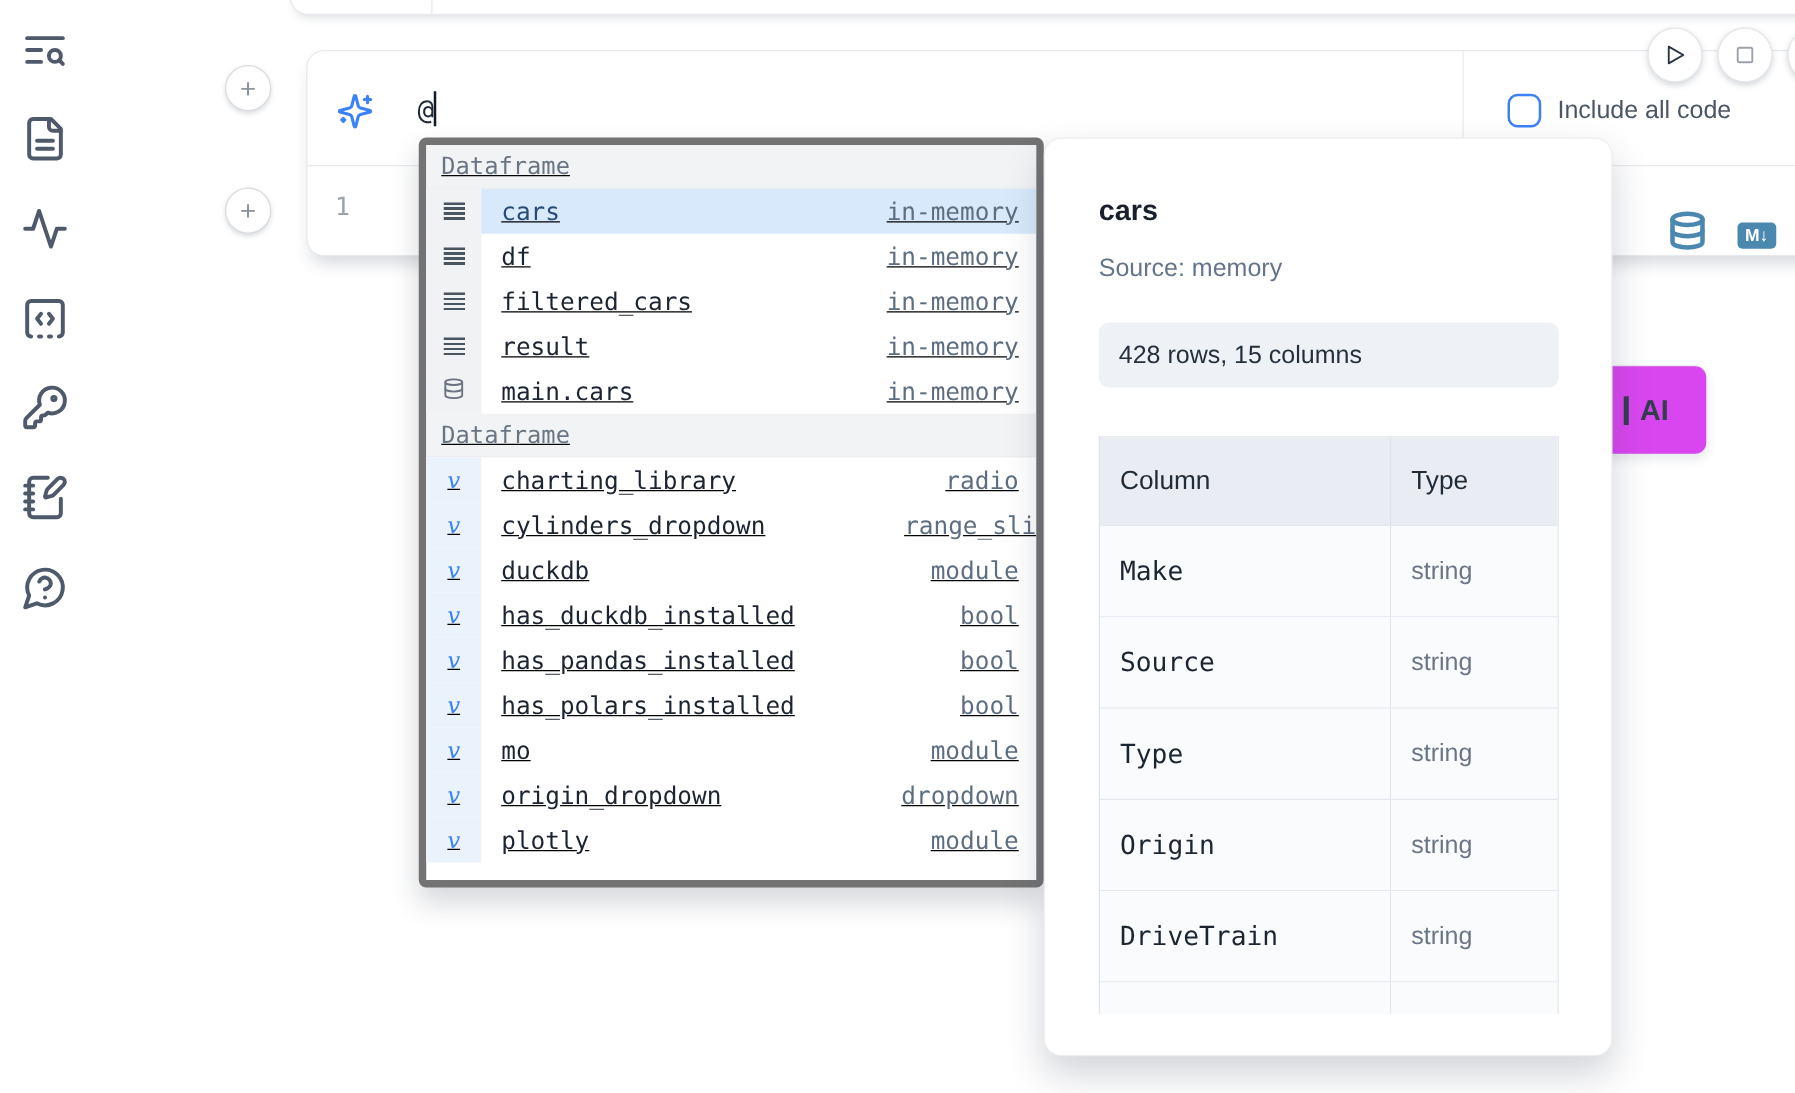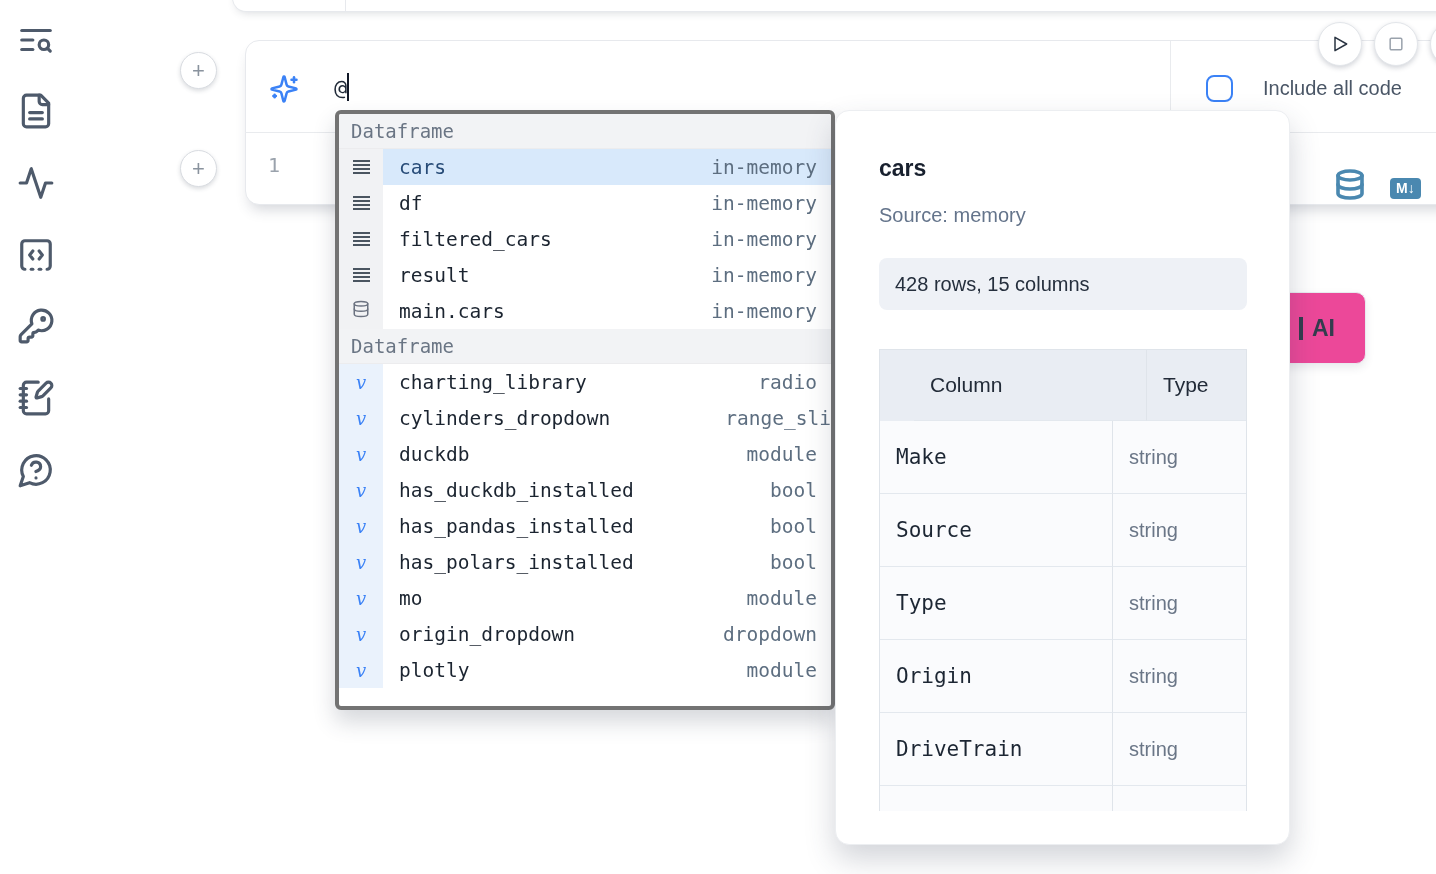--- a/index.html
+++ b/index.html
@@ -35,35 +35,35 @@
     background:#fff; border:1px solid #d9dce1; box-shadow:0 2px 4px rgba(50,60,80,.18);
     color:#8a939e; font-size:22px; line-height:33px; text-align:center; cursor:pointer; z-index:3; }
 
   .run-btn { position:absolute; top:22px; width:44px; height:44px; border-radius:50%;
     background:#fff; border:1px solid #e3e6ea; box-shadow:0 2px 5px rgba(50,60,80,.22);
     display:flex; align-items:center; justify-content:center; cursor:pointer; z-index:4; }
   .run-btn svg { width:20px; height:20px; }
 
   .include-code { position:absolute; left:1206px; top:75px; z-index:3; display:flex; align-items:center; cursor:pointer; }
   .checkbox { width:27px; height:27px; border:2px solid #3b82f6; border-radius:8px; background:#fff; }
-  .include-label { margin-left:30px; font-size:20px; color:#4a5666; }
+  .include-label { margin-left:13px; font-size:20px; color:#4a5666; }
 
   .line-number { position:absolute; left:268px; top:153px; z-index:3;
     font-family:"DejaVu Sans Mono", monospace; font-size:20px; color:#9aa2ac; }
 
   .cell-mini-icons { position:absolute; left:1332px; top:168px; z-index:3; display:flex; align-items:center; gap:22px; }
   .db-big-icon svg { width:36px; height:36px; }
   .md-badge { background:#4a88b0; color:#fff; border-radius:4px; padding:2px 6px 3px 6px;
     font-size:14px; font-weight:bold; letter-spacing:0px; cursor:pointer; }
 
   
   .dropdown { position:absolute; left:335px; top:110px; width:500px; height:600px;
-    background:#fff; border:4px solid #737373; border-radius:6px; overflow:hidden;
+    background:#fff; border:6px solid #737373; border-radius:6px; overflow:hidden;
     box-shadow:0 12px 22px rgba(50,60,80,.20); z-index:10;
-    font-family:"DejaVu Sans Mono", monospace; }
+    font-family:"DejaVu Sans Mono", monospace;text-decoration:underline; }
   .dd-section-header { height:35px; background:#f2f3f5; color:#6a7584; font-size:19px;
     display:flex; align-items:center; padding-left:12px; border-bottom:1px solid #ececee; }
   .dd-row { height:36px; display:flex; align-items:stretch; background:#fff; cursor:pointer; }
   .dd-gutter { width:44px; flex:0 0 44px; background:#f1f2f4; display:flex; align-items:center; justify-content:center; }
   .dd-gutter.var { background:#eaf2fc; }
   .dd-main { flex:1; display:flex; align-items:center; overflow:hidden; }
   .dd-row.selected .dd-main { background:#d8e9fb; }
   .dd-name { padding-left:16px; font-size:19.5px; color:#1b2430; white-space:nowrap; }
   .dd-row.selected .dd-name { color:#274b77; }
   .dd-type { margin-left:auto; padding-right:14px; font-size:19.5px; color:#5d6e80; white-space:nowrap; }
@@ -81,30 +81,30 @@
   .pv-source { position:absolute; left:43px; top:93px; font-size:20px; color:#64748b; }
   .pv-badge { position:absolute; left:43px; top:147px; width:368px; height:52px;
     background:#eef1f6; border-radius:8px; display:flex; align-items:center;
     padding-left:16px; font-size:20px; color:#252f3d; }
   .pv-table { position:absolute; left:43px; top:238px; width:368px; max-height:462px;
     overflow:hidden; border:1px solid #dfe4ea; border-bottom:none; }
   .pv-tr { display:flex; }
   .pv-th, .pv-td { border-bottom:1px solid #e3e8ee; }
   .pv-col1 { width:233px; flex:0 0 233px; border-right:1px solid #dfe4ea; }
   .pv-col2 { flex:1; }
-  .pv-head { background:#e9edf3;padding-left:34px; }
+  .pv-head { background:#e9edf3; }
   .pv-th { height:71px; display:flex; align-items:center; padding-left:16px;
     font-size:21px; color:#222b38; }
   .pv-td { height:73px; display:flex; align-items:center; padding-left:16px; background:#fafbfd; }
   .pv-td.name { font-family:"DejaVu Sans Mono", monospace; font-size:21px; color:#1c2633; }
   .pv-td.type { font-size:20px; color:#6a7687; }
 
   
   .ai-btn { position:absolute; left:1250px; top:292px; width:116px; height:72px;
-    background:#ec4899; border:1px solid #e9ebef; border-radius:10px; z-index:15;
+    background:#d946ef; border:1px solid #e9ebef; border-radius:10px; z-index:15;
     box-shadow:0 4px 8px rgba(50,60,80,.10);
     display:flex; align-items:center; justify-content:flex-end; padding-right:30px;
     font-size:23px; font-weight:bold; color:#333d4e; cursor:pointer; }
   .ai-bar { display:inline-block; width:4px; height:23px; background:#333d4e; margin-right:9px; }
 </style>
 </head>
 <body>
 
 <div class="sidebar">
   <div class="side-icon" style="top:21px">

